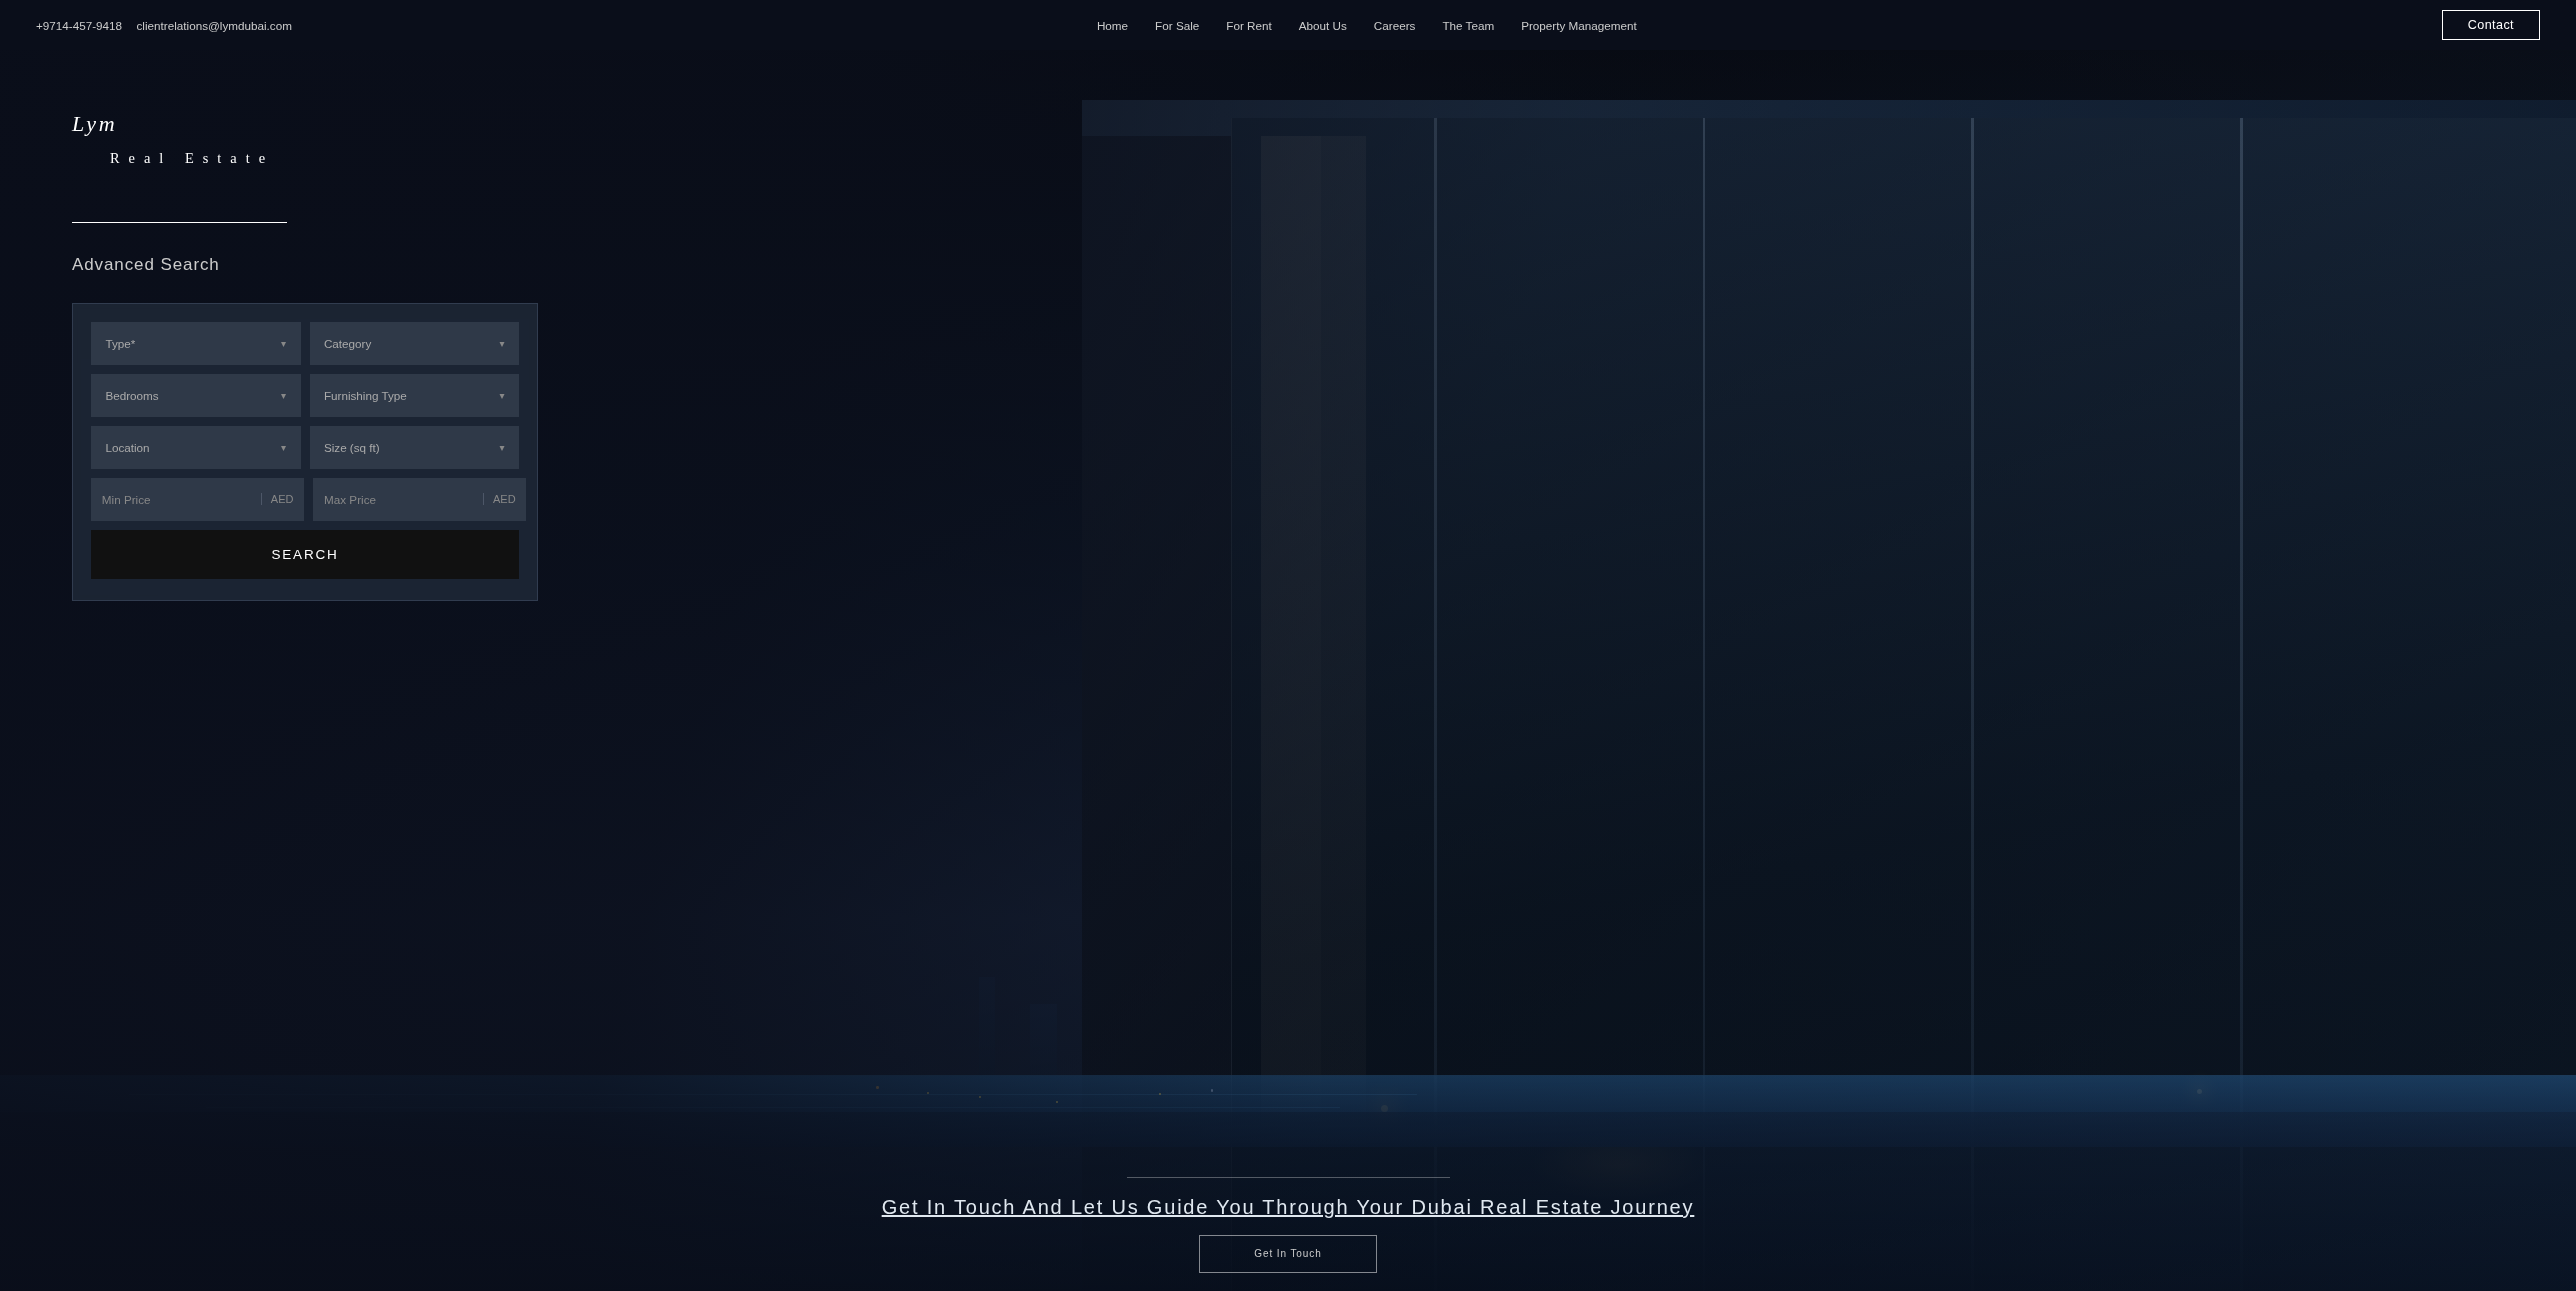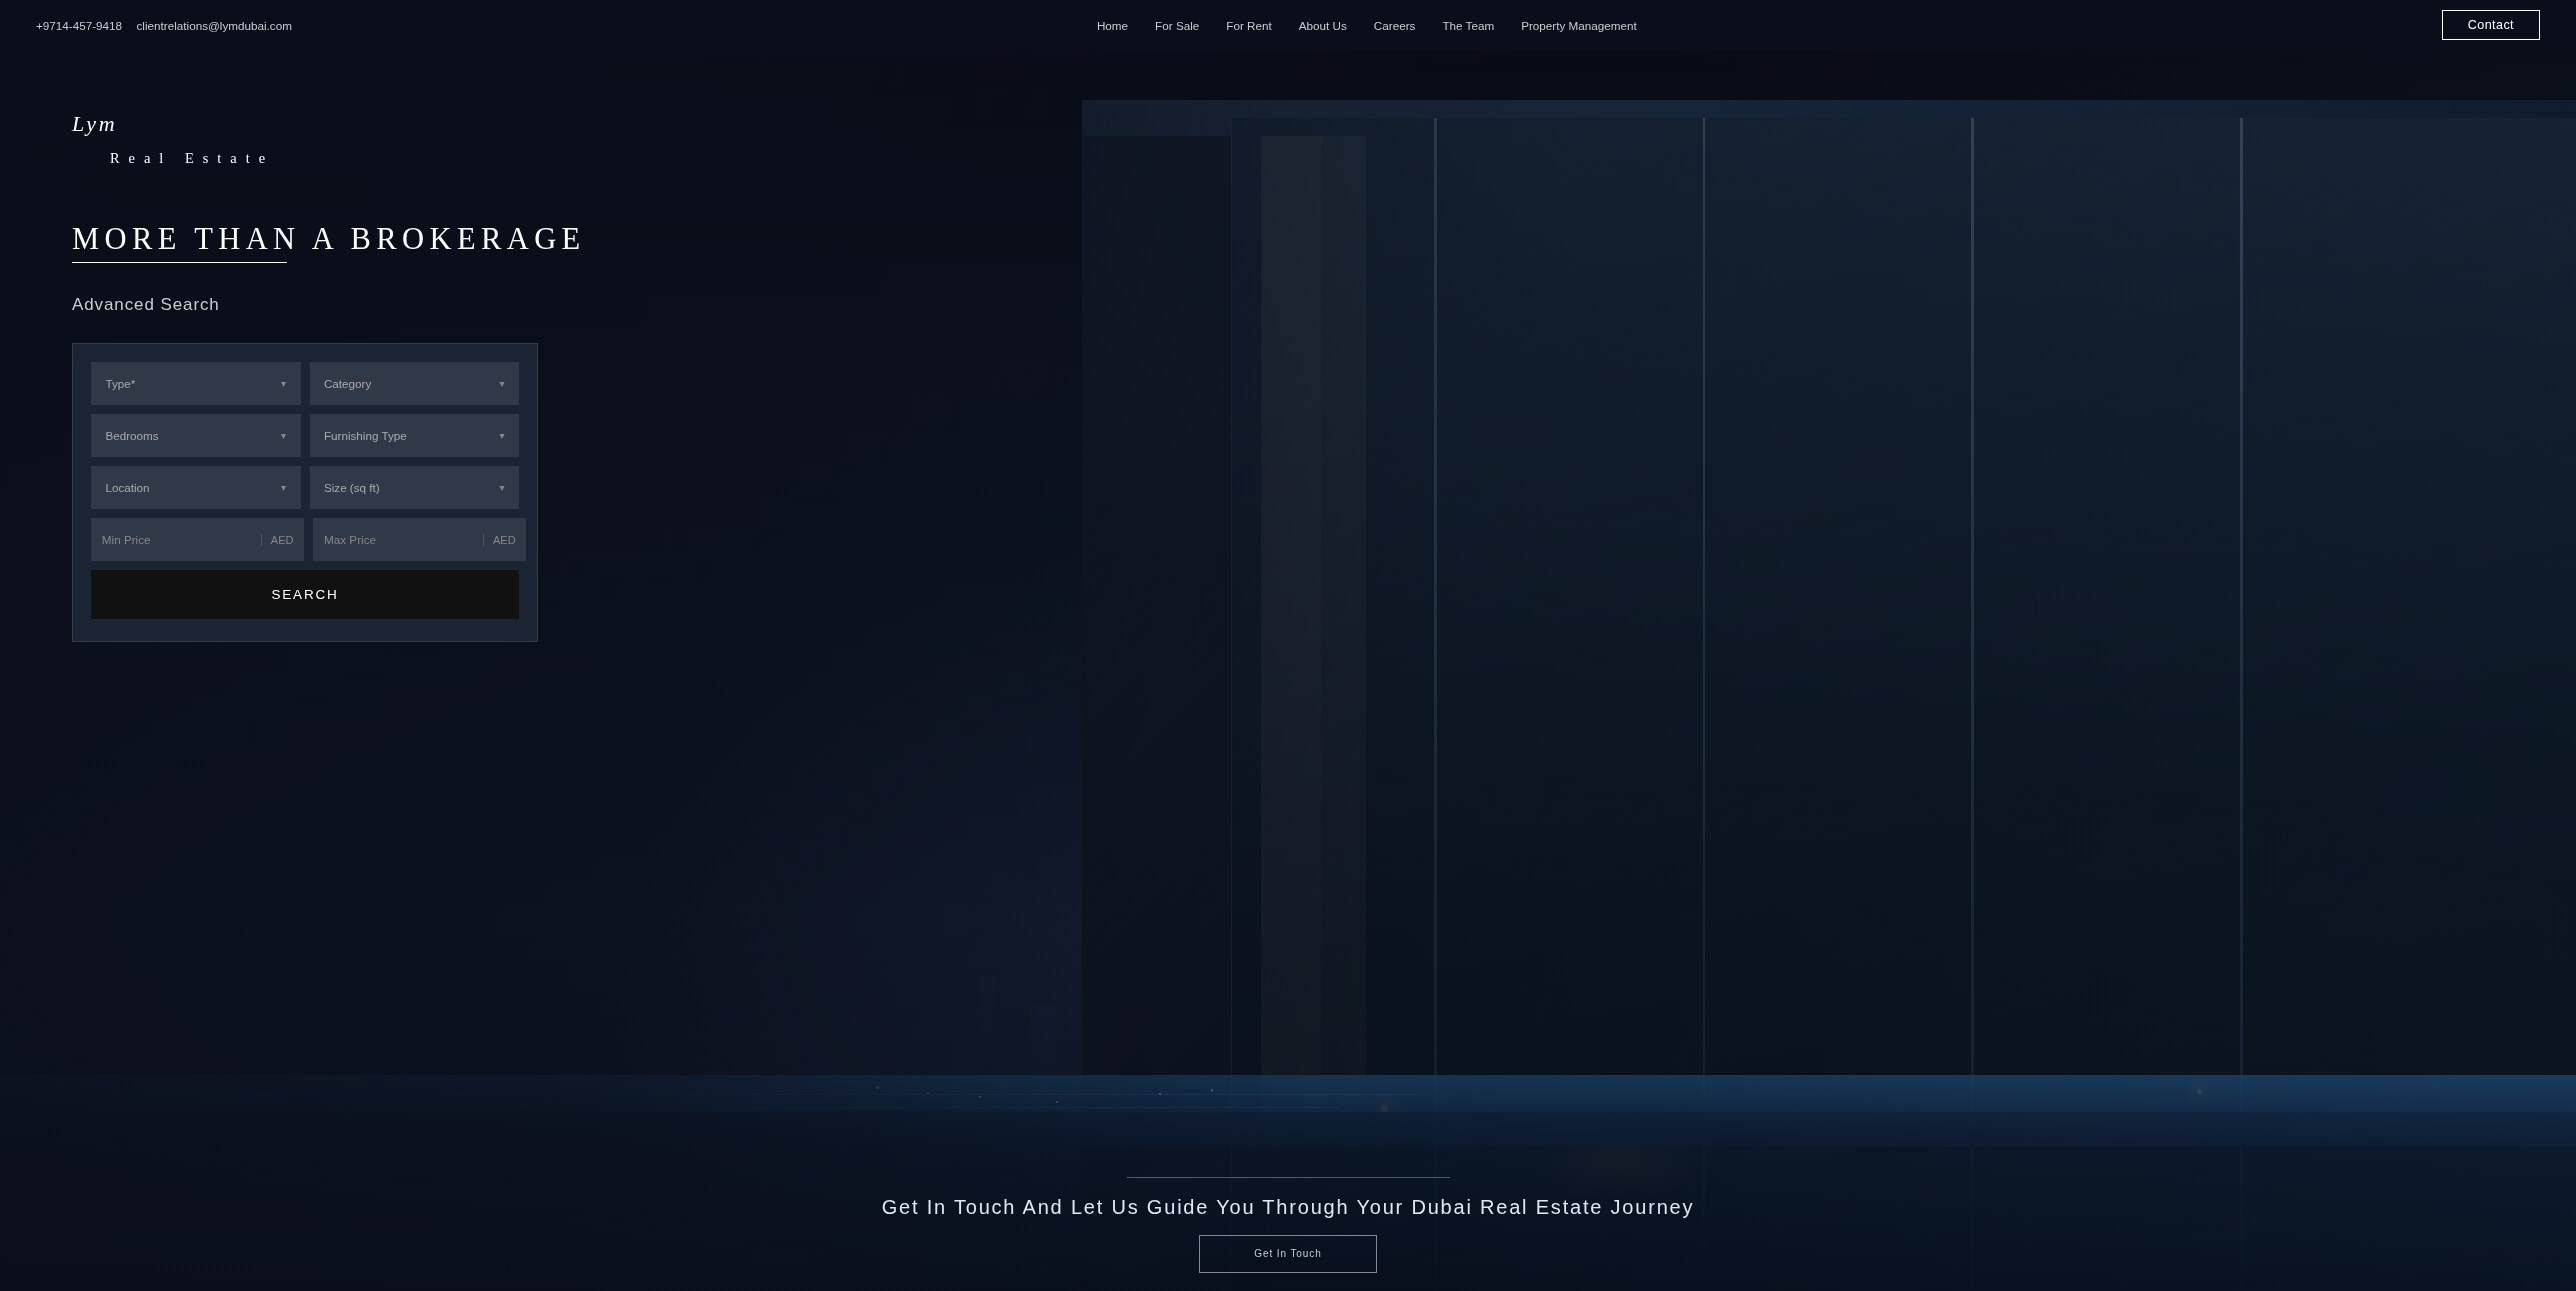--- a/index.html
+++ b/index.html
@@ -321,20 +321,21 @@
       height: 0.9px;
       background: rgba(255,255,255,0.3);
       margin: 0 auto 18px;
     }
     .bottom-tagline {
       font-size: 20px;
       font-weight: 300;
       letter-spacing: 1.8px;
       color: #e0e8f0;
       font-family: Arial, sans-serif;
+      text-decoration: underline;
     }
     .get-in-touch-btn {
       margin-top: 16px;
       display: inline-block;
       border: 1.3px solid rgba(255,255,255,0.5);
       background: transparent;
       color: #ccc;
       padding: 12.6px 54px;
       font-size: 10px;
       font-family: Arial, sans-serif;
@@ -419,21 +420,20 @@
   </div>
 
   <div class="hero-bg"></div>
 
   <div class="hero-content">
 
     <div class="logo">
       <div class="logo-text"><span style="font-style:italic;font-weight:300;font-size:22px;letter-spacing:2.7px;">Lym</span><br><span style="font-size:14.4px;letter-spacing:9px;font-style:normal;margin-left:38px;font-weight:300;">Real Estate</span></div>
     </div>
 
-    <h1 class="hero-tagline">More than a Brokerage</h1>
     <div class="hero-tagline-underline"></div>
 
     <div class="advanced-search-label">Advanced Search</div>
 
     <div class="search-form">
 
       <div class="form-row">
         <div class="form-select">
           <span>Type*</span>
           <span class="chevron">▾</span>

